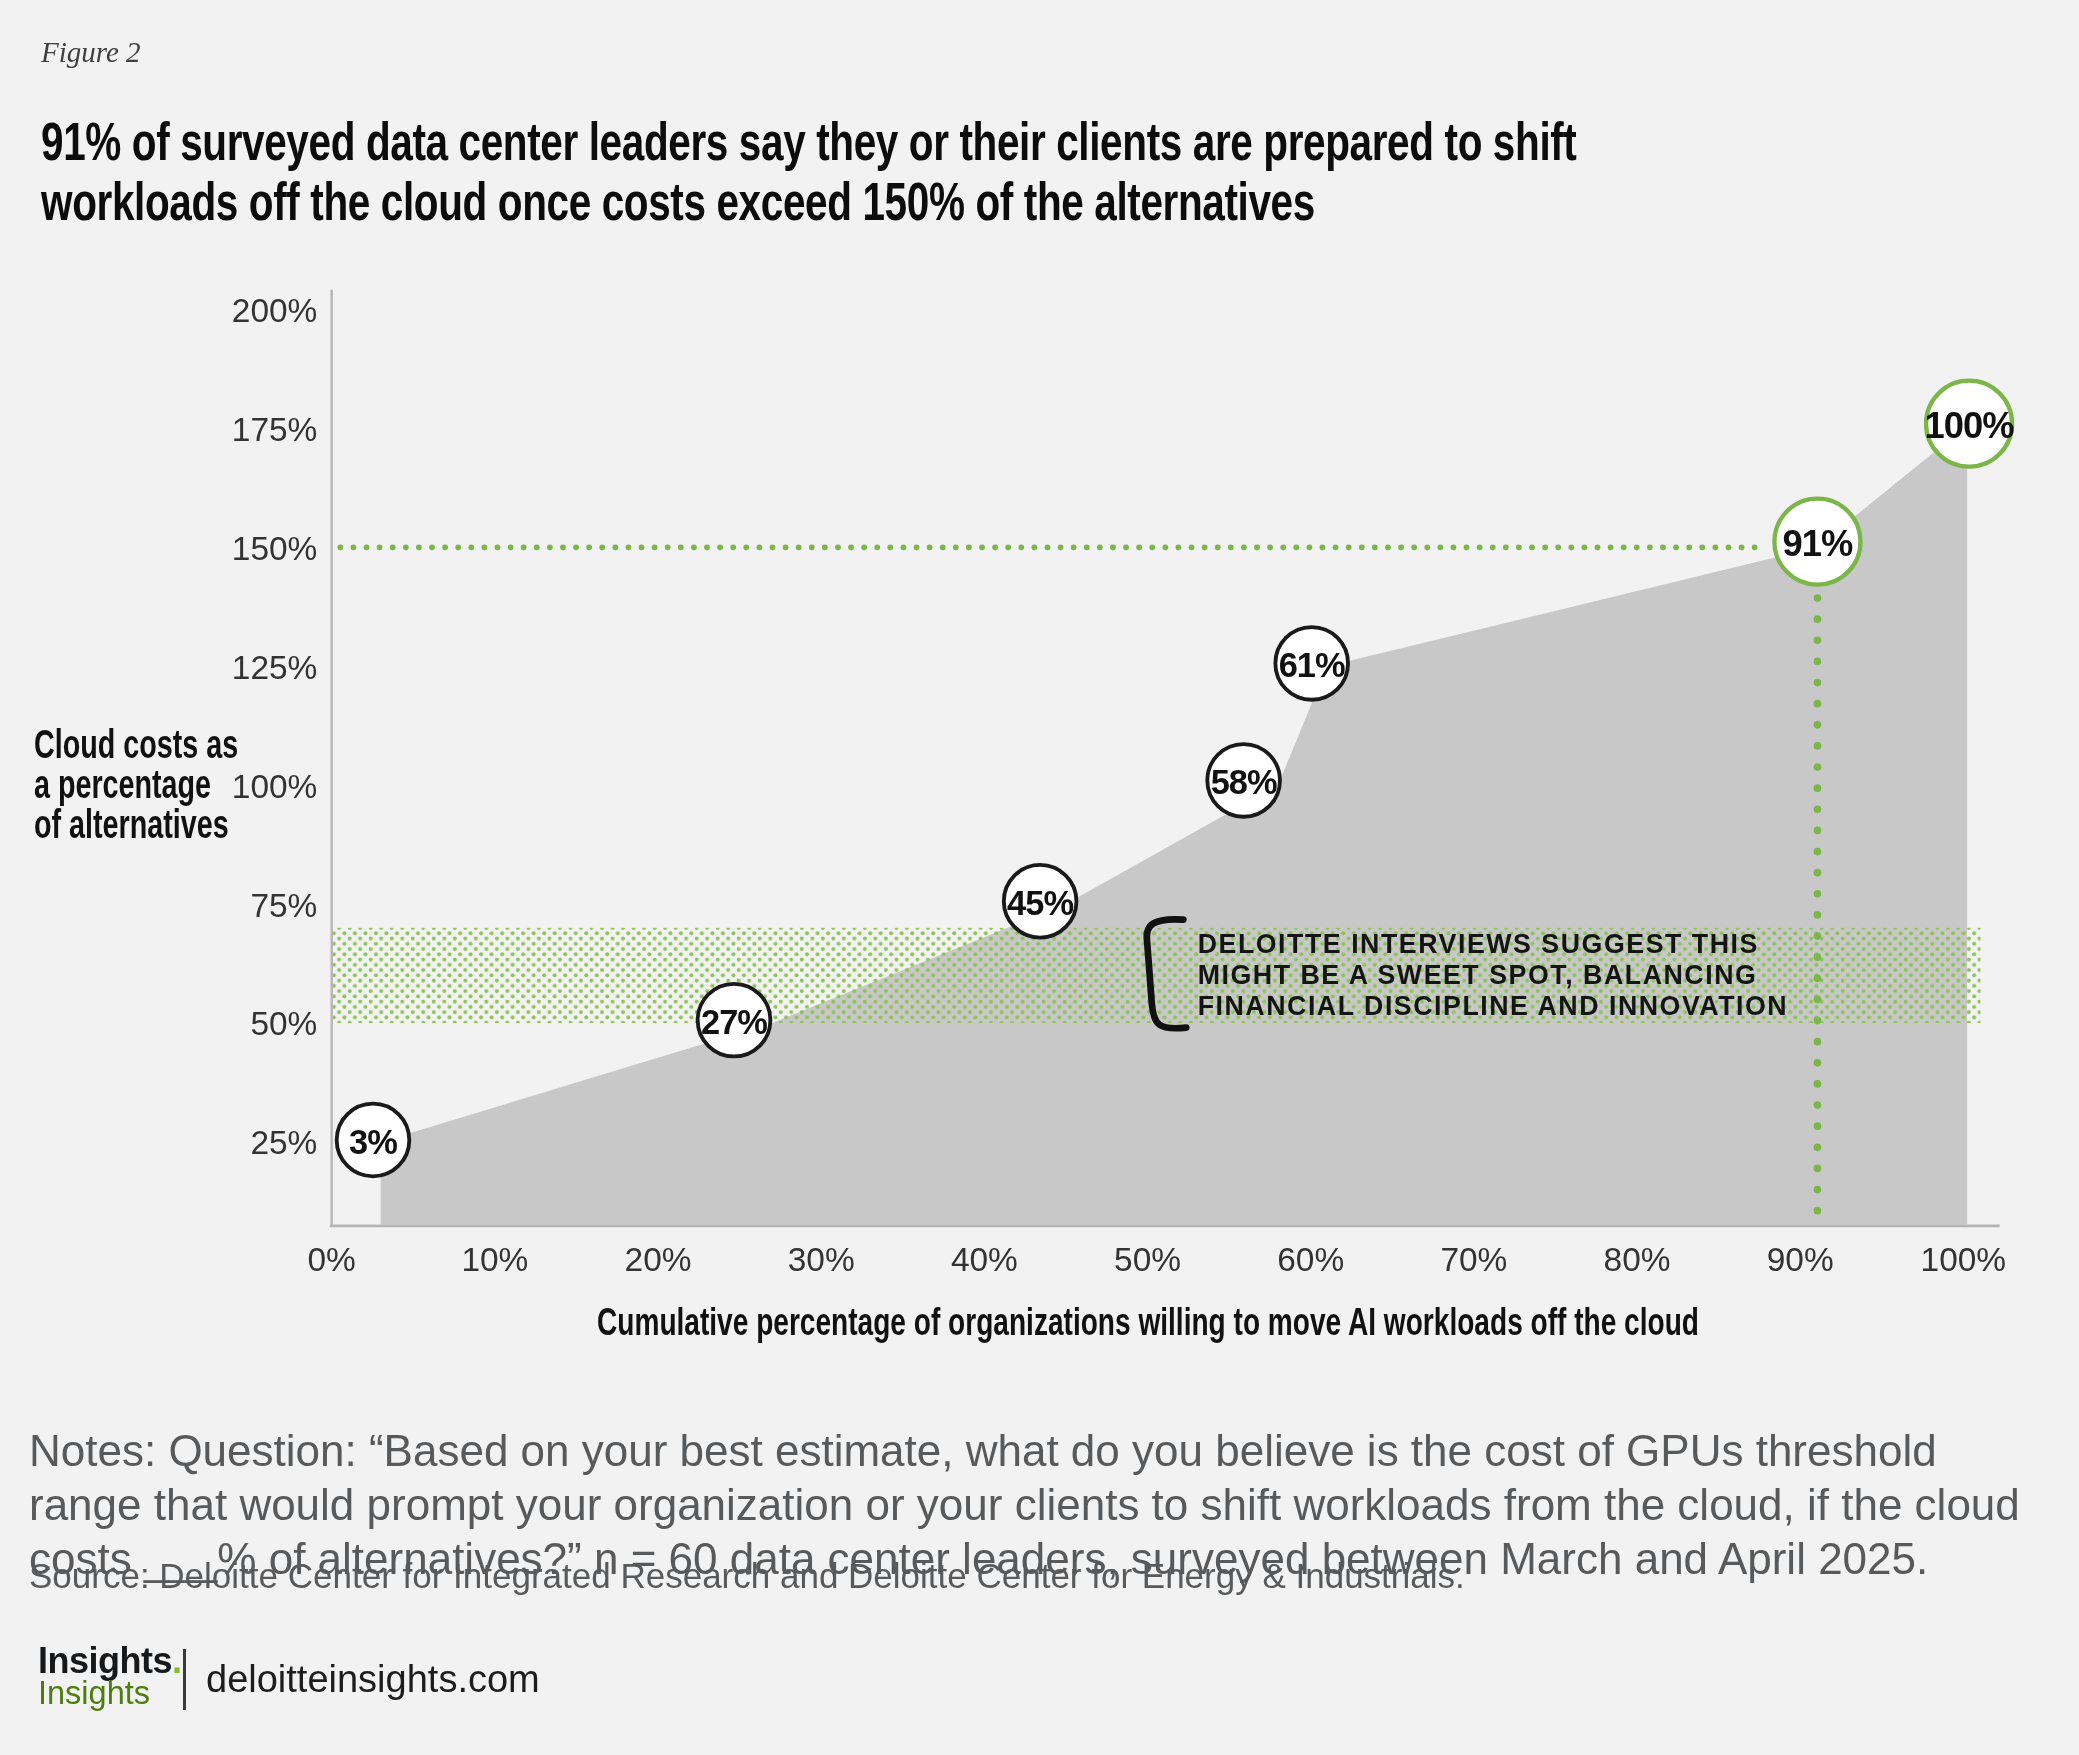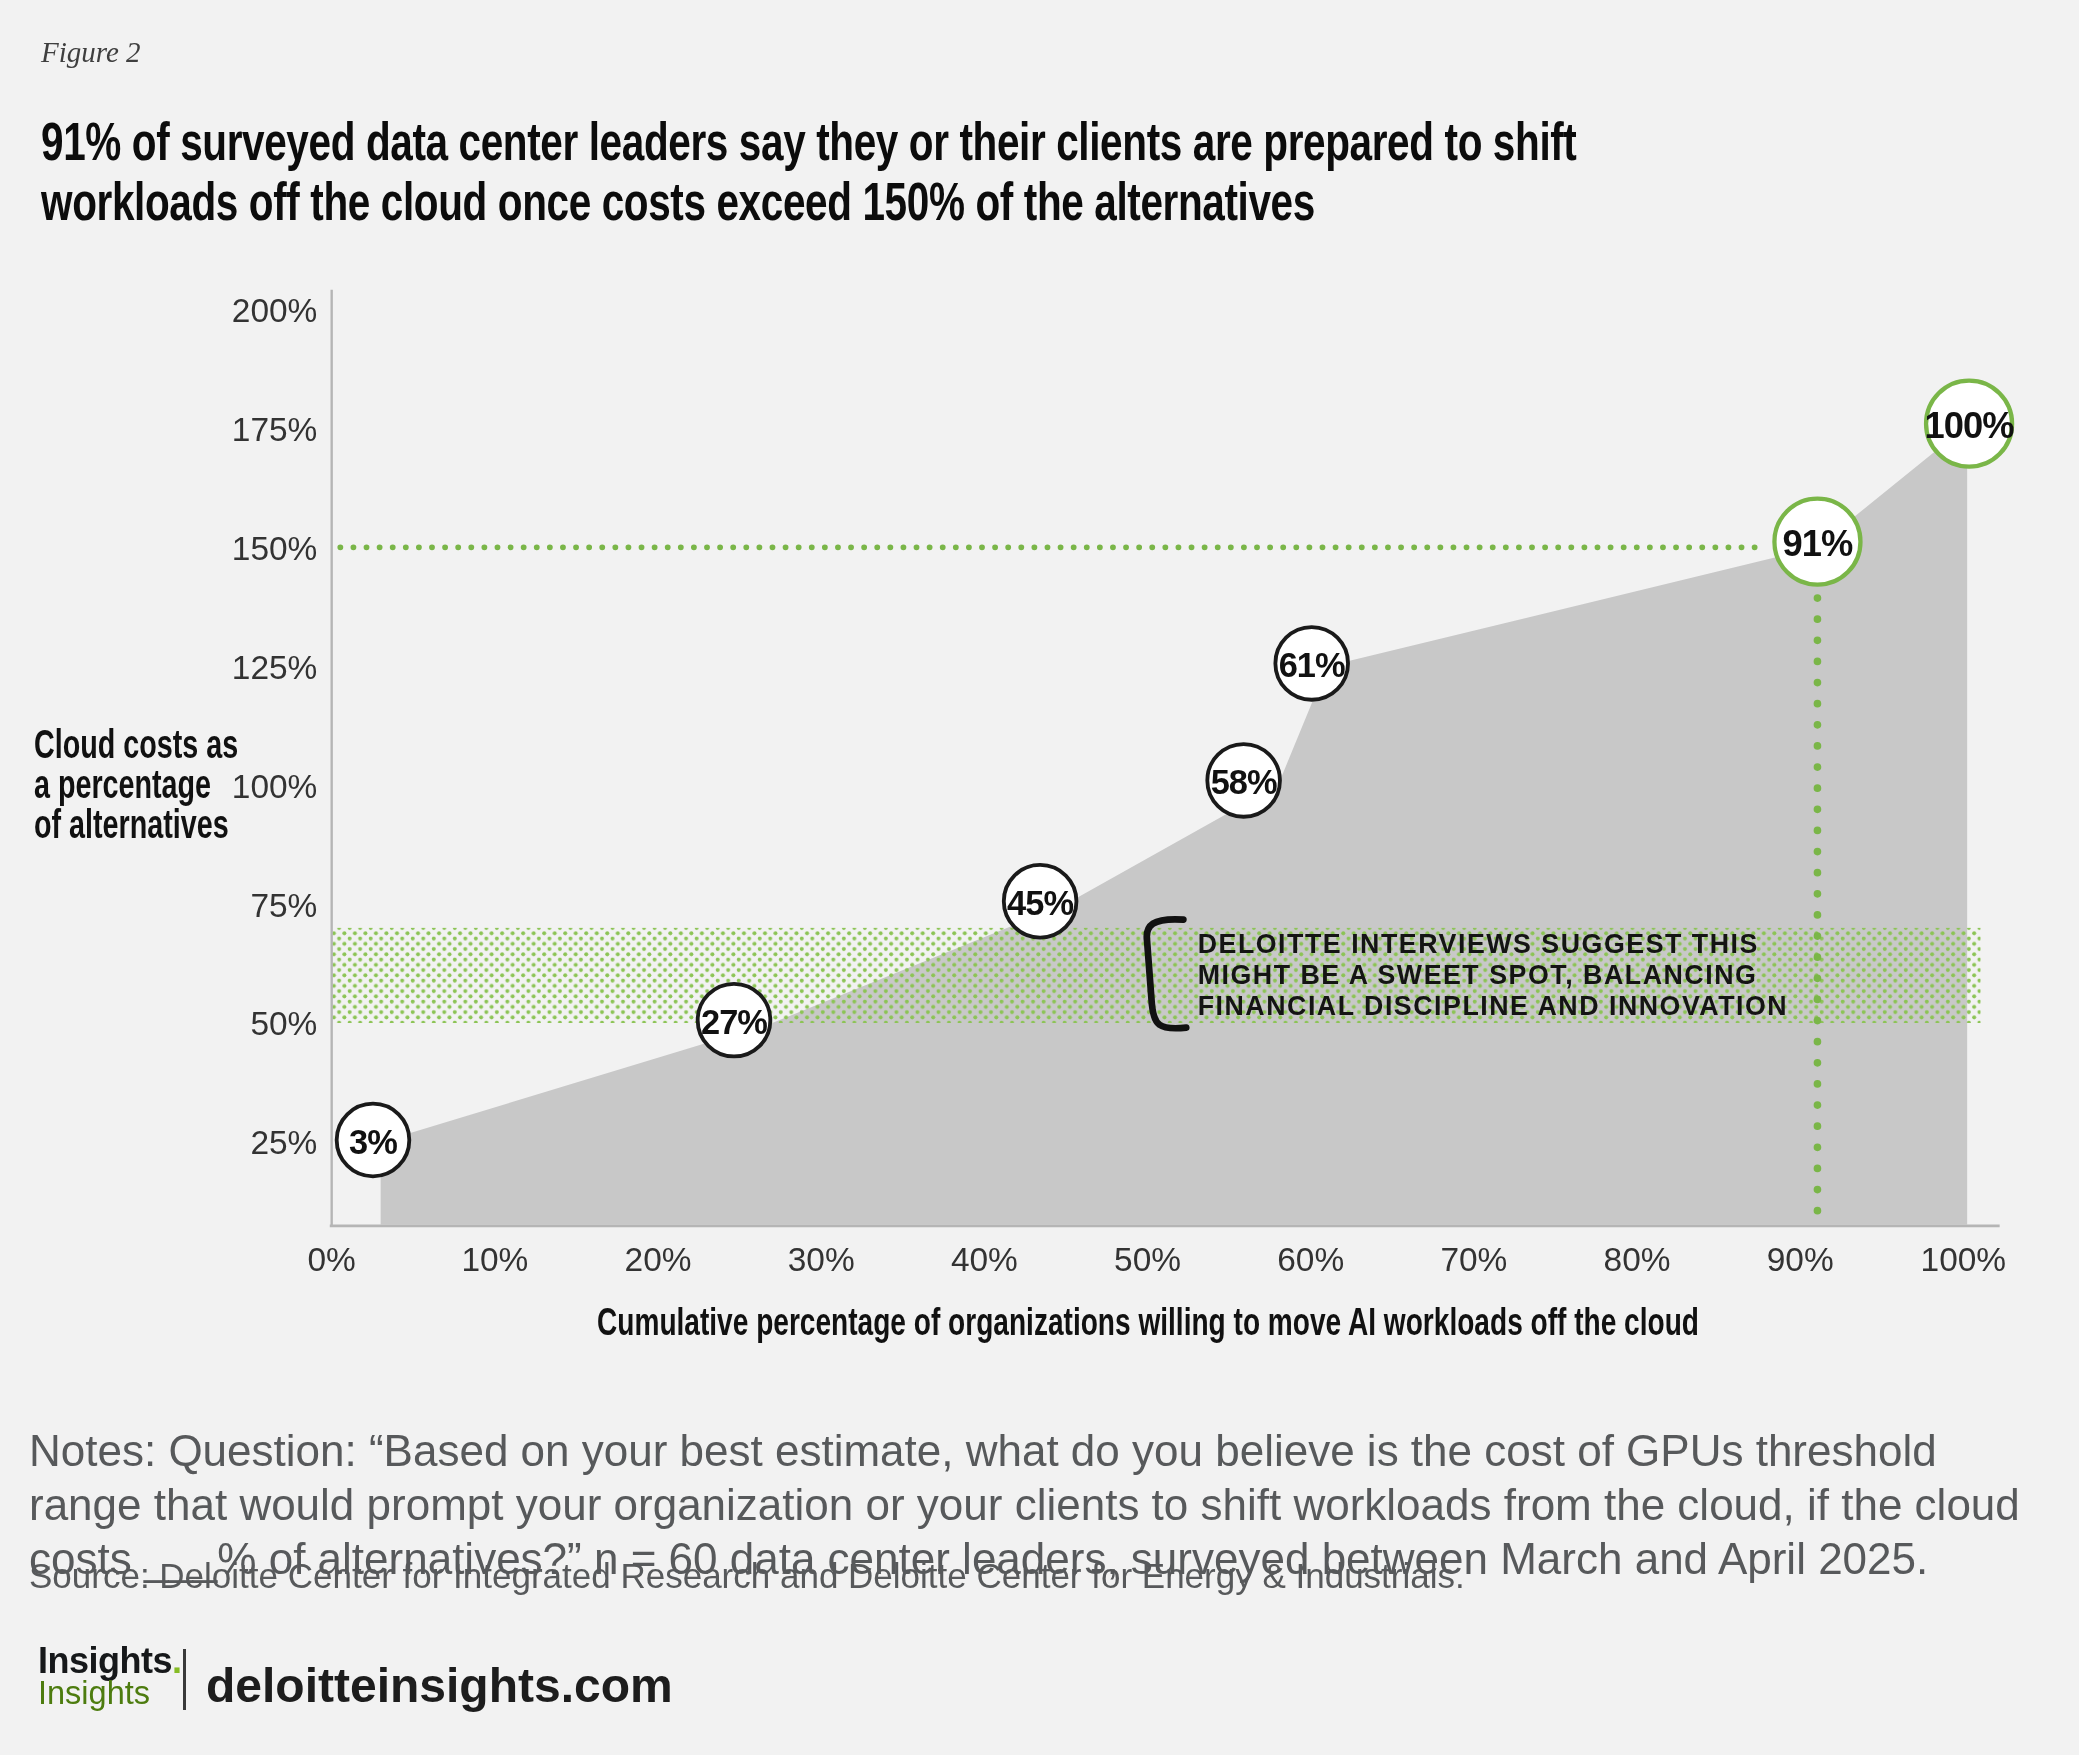--- a/index.html
+++ b/index.html
@@ -35,21 +35,21 @@
     font-size:44px;color:#57595b;line-height:54px;
   }
   .source{
     left:29px;top:1556px;width:2032px;
     font-size:35px;color:#57595b;
   }
   .brand{left:38px;top:1640px;font-size:36px;font-weight:800;color:#16181a;letter-spacing:-0.5px;}
   .brand .dot{color:#86bc25;}
   .brand-sub{left:38px;top:1675px;font-size:32.5px;font-weight:300;color:#4d7c0f;}
   .footer-divider{left:183px;top:1649px;width:2.9px;height:61px;background:#3a3a3a;}
-  .site{left:206px;top:1658px;font-size:48px;font-weight:700;color:#1d1d1d;}
+  .site{left:206px;top:1658px;font-size:38px;font-weight:400;color:#1d1d1d;}
   #chart{position:absolute;left:0;top:0;}
   #chart text{font-family:"Liberation Sans","DejaVu Sans",sans-serif;}
   #chart .tick{font-size:35px;fill:#333;}
   #chart .clabel{font-size:36px;font-weight:700;fill:#111;letter-spacing:-1px;}
   #chart .clabel-big{font-size:38px;font-weight:700;fill:#111;letter-spacing:-1px;}
   #chart .ann{font-size:28px;font-weight:700;fill:#141414;letter-spacing:1.6px;}
 </style>
 </head>
 <body style="background: rgb(242, 242, 242);">
 

